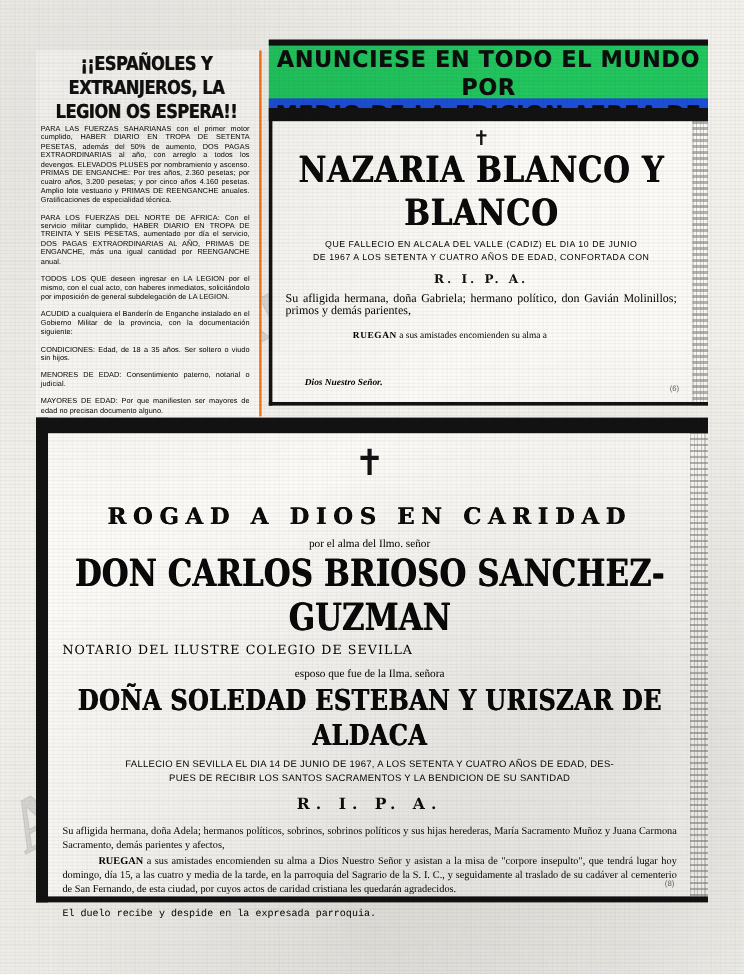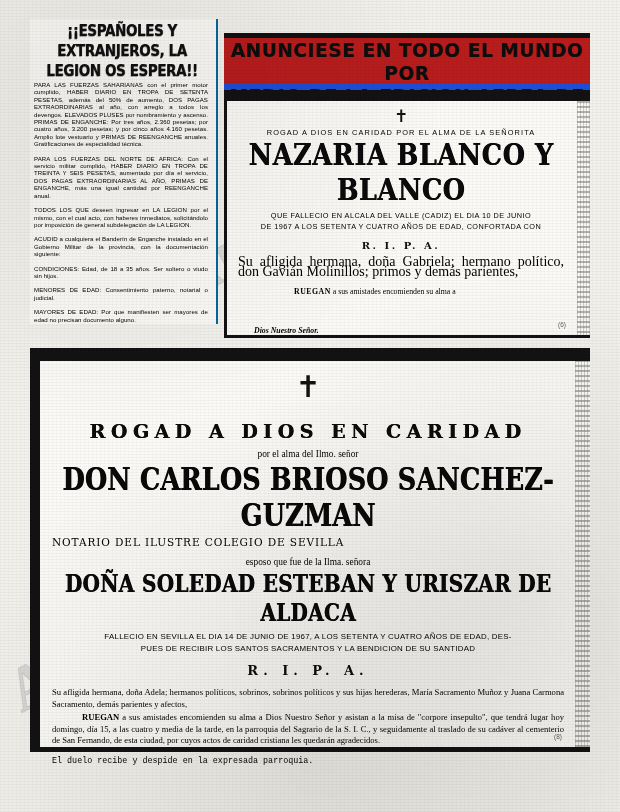--- a/index.html
+++ b/index.html
@@ -27,43 +27,43 @@
     color:rgba(90,90,95,.16);
     transform:rotate(-28deg);letter-spacing:1px;white-space:nowrap;
     -webkit-text-stroke:1px rgba(80,80,88,.13);
   }
 
   
   .blk{position:absolute;z-index:5;}
 
   
   #legion-ad{
-    left:30px;top:19px;width:188px;height:305px;
-    background:#fbfaf6;border-right:2px solid #0369a1;
+    left:30px;top:42px;width:188px;height:305px;
+    background:#fbfaf6;border-right:2px solid #f97316;
     padding:0 2px 0 0;box-sizing:border-box;
   }
   #legion-ad .hd{
     font-family:"DejaVu Sans", sans-serif;font-weight:700;
     font-size:13.5px;line-height:17px;text-align:center;
     letter-spacing:-.4px;color:#101010;
     transform:scaleY(1.18);transform-origin:top center;
     margin:2px 0 9px 0;
     text-shadow:.4px 0 0 rgba(0,0,0,.55), -.3px .3px 0 rgba(0,0,0,.3);
   }
   #legion-ad p{
     margin:0 0 7px 0;font-family:"Liberation Sans", sans-serif;
     font-size:6.1px;line-height:7.4px;text-align:justify;
     color:#1d1d1d;letter-spacing:.05px;
     filter:blur(.26px) contrast(1.5);
   }
 
   
   #aerea-banner{
-    left:224px;top:33px;width:366px;height:57px;background:#b91c1c;
-    border-top:5px solid #111;border-bottom:6px solid #1d4ed8;
+    left:224px;top:33px;width:366px;height:57px;background:#22c55e;
+    border-top:5px solid #111;border-bottom:8px solid #1d4ed8;
     box-sizing:border-box;
   }
   #aerea-banner .bt{
     font-family:"DejaVu Sans", sans-serif;font-weight:700;
     font-size:18.5px;line-height:22px;text-align:center;color:#0d0d0d;
     letter-spacing:.6px;transform:scaleY(1.04);
     margin-top:3px;
     text-shadow:.5px 0 0 rgba(0,0,0,.5);
   }
 
@@ -97,21 +97,21 @@
   .n-det{
     font-family:"Liberation Sans", sans-serif;font-size:7.3px;
     line-height:11.4px;letter-spacing:.45px;text-align:center;color:#161616;
     filter:blur(.2px) contrast(1.4);
   }
   .n-rip{
     font-family:"DejaVu Serif", serif;font-weight:700;font-size:10px;
     letter-spacing:2.5px;text-align:center;color:#101010;margin:7px 0 6px;
   }
   .n-fam{
-    font-family:"Liberation Serif", serif;font-size:14px;line-height:10.5px;
+    font-family:"Liberation Serif", serif;font-size:10px;line-height:10.5px;
     text-align:justify;color:#1a1a1a;margin:0 4px;
     filter:blur(.2px) contrast(1.35);
   }
   .n-ruegan{
     font-family:"Liberation Serif", serif;font-size:7.8px;line-height:11px;
     color:#1a1a1a;margin:8px 0 0 60px;
     filter:blur(.2px) contrast(1.35);
   }
   .n-ruegan b{font-weight:700;letter-spacing:.5px;}
   .n-ruegan i{font-style:italic;font-weight:700;}
@@ -227,21 +227,20 @@
   </div>
 
   <div class="blk" id="obit-nazaria">
     <div class="mourn-top"></div>
     <div class="mourn-right edge-noise"></div>
     <div class="mourn-left"></div>
     <div class="mourn-bot"></div>
 
     <div class="inner">
       <div class="cross" style="font-size:17px;">✝</div>
-      <div class="n-rogad">ROGAD A DIOS EN CARIDAD POR EL ALMA DE LA SEÑORITA</div>
       <div class="n-name">NAZARIA BLANCO Y BLANCO</div>
       <div class="n-det">
         <div>QUE FALLECIO EN ALCALA DEL VALLE (CADIZ) EL DIA 10 DE JUNIO</div>
         <div>DE 1967 A LOS SETENTA Y CUATRO AÑOS DE EDAD, CONFORTADA CON</div>
       </div>
       <div class="n-rip">R. I. P. A.</div>
       <div class="n-fam">Su afligida hermana, doña Gabriela; hermano político, don Gavián Molinillos; primos y demás parientes,</div>
       <div class="n-ruegan">
         <span><b>RUEGAN</b><span> a sus amistades encomienden su alma a</span></span>
         <div style="margin-left:-40px;margin-top:28px;"><i>Dios Nuestro Señor.</i></div>

